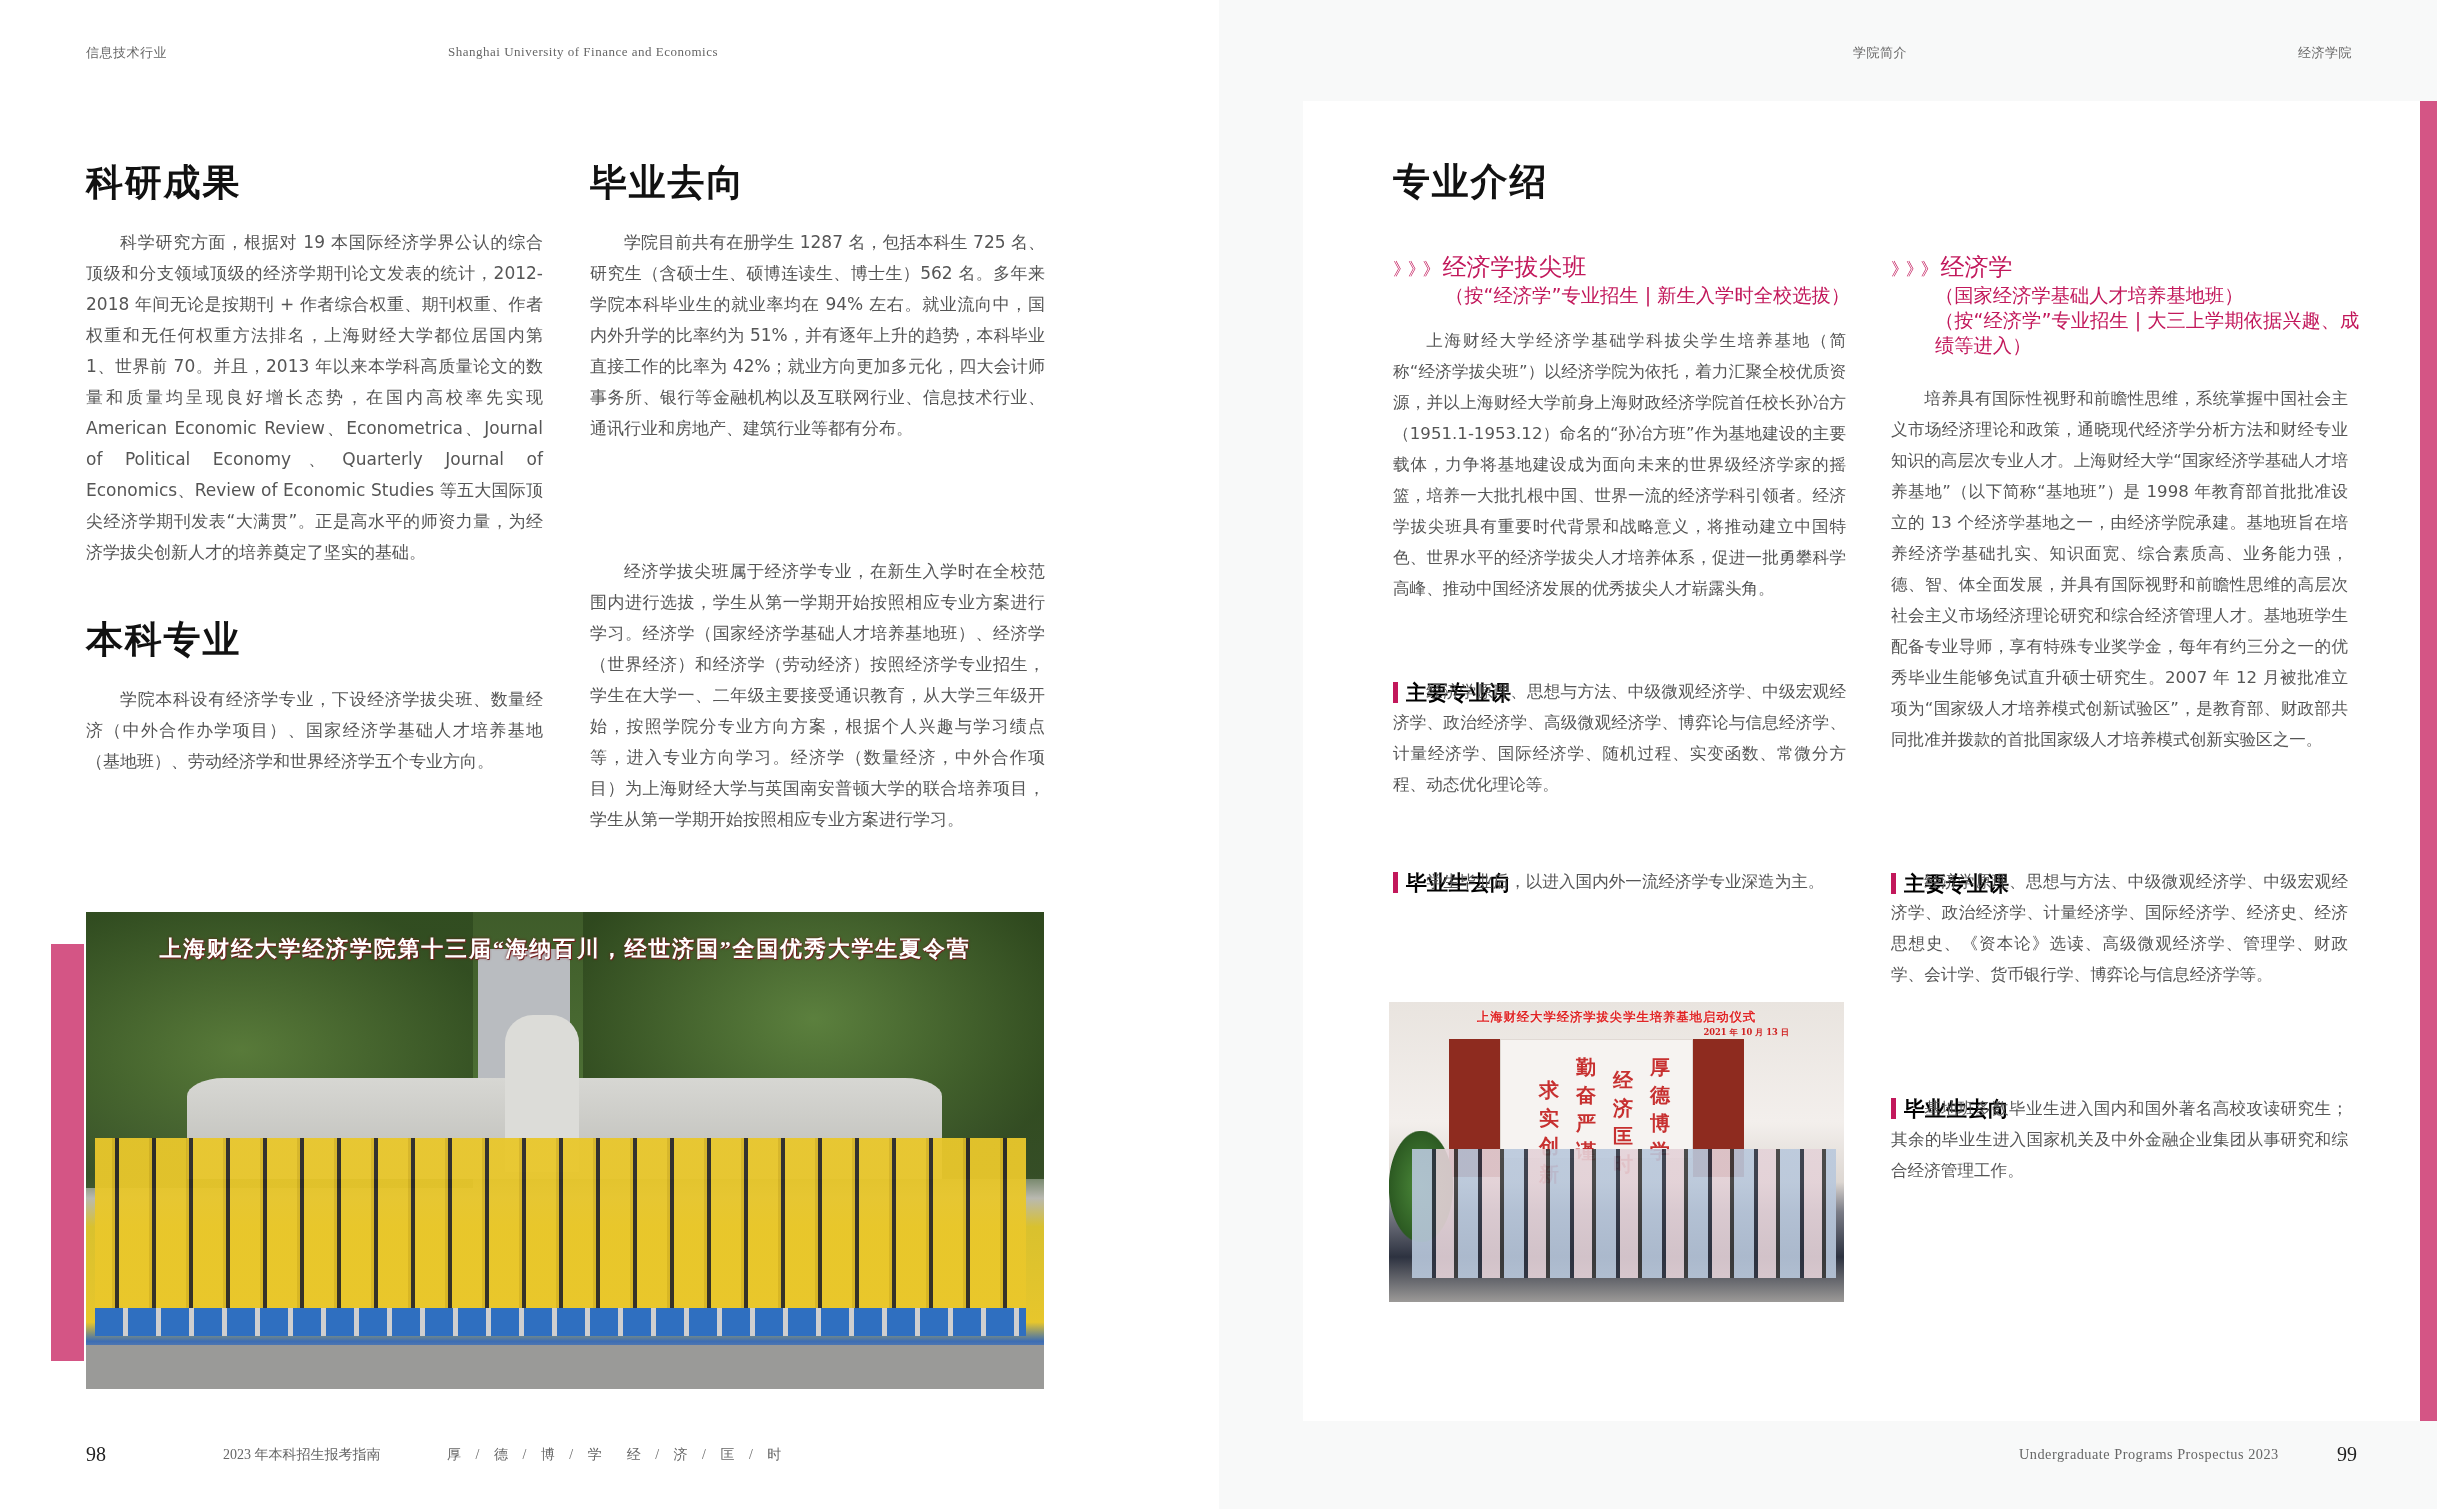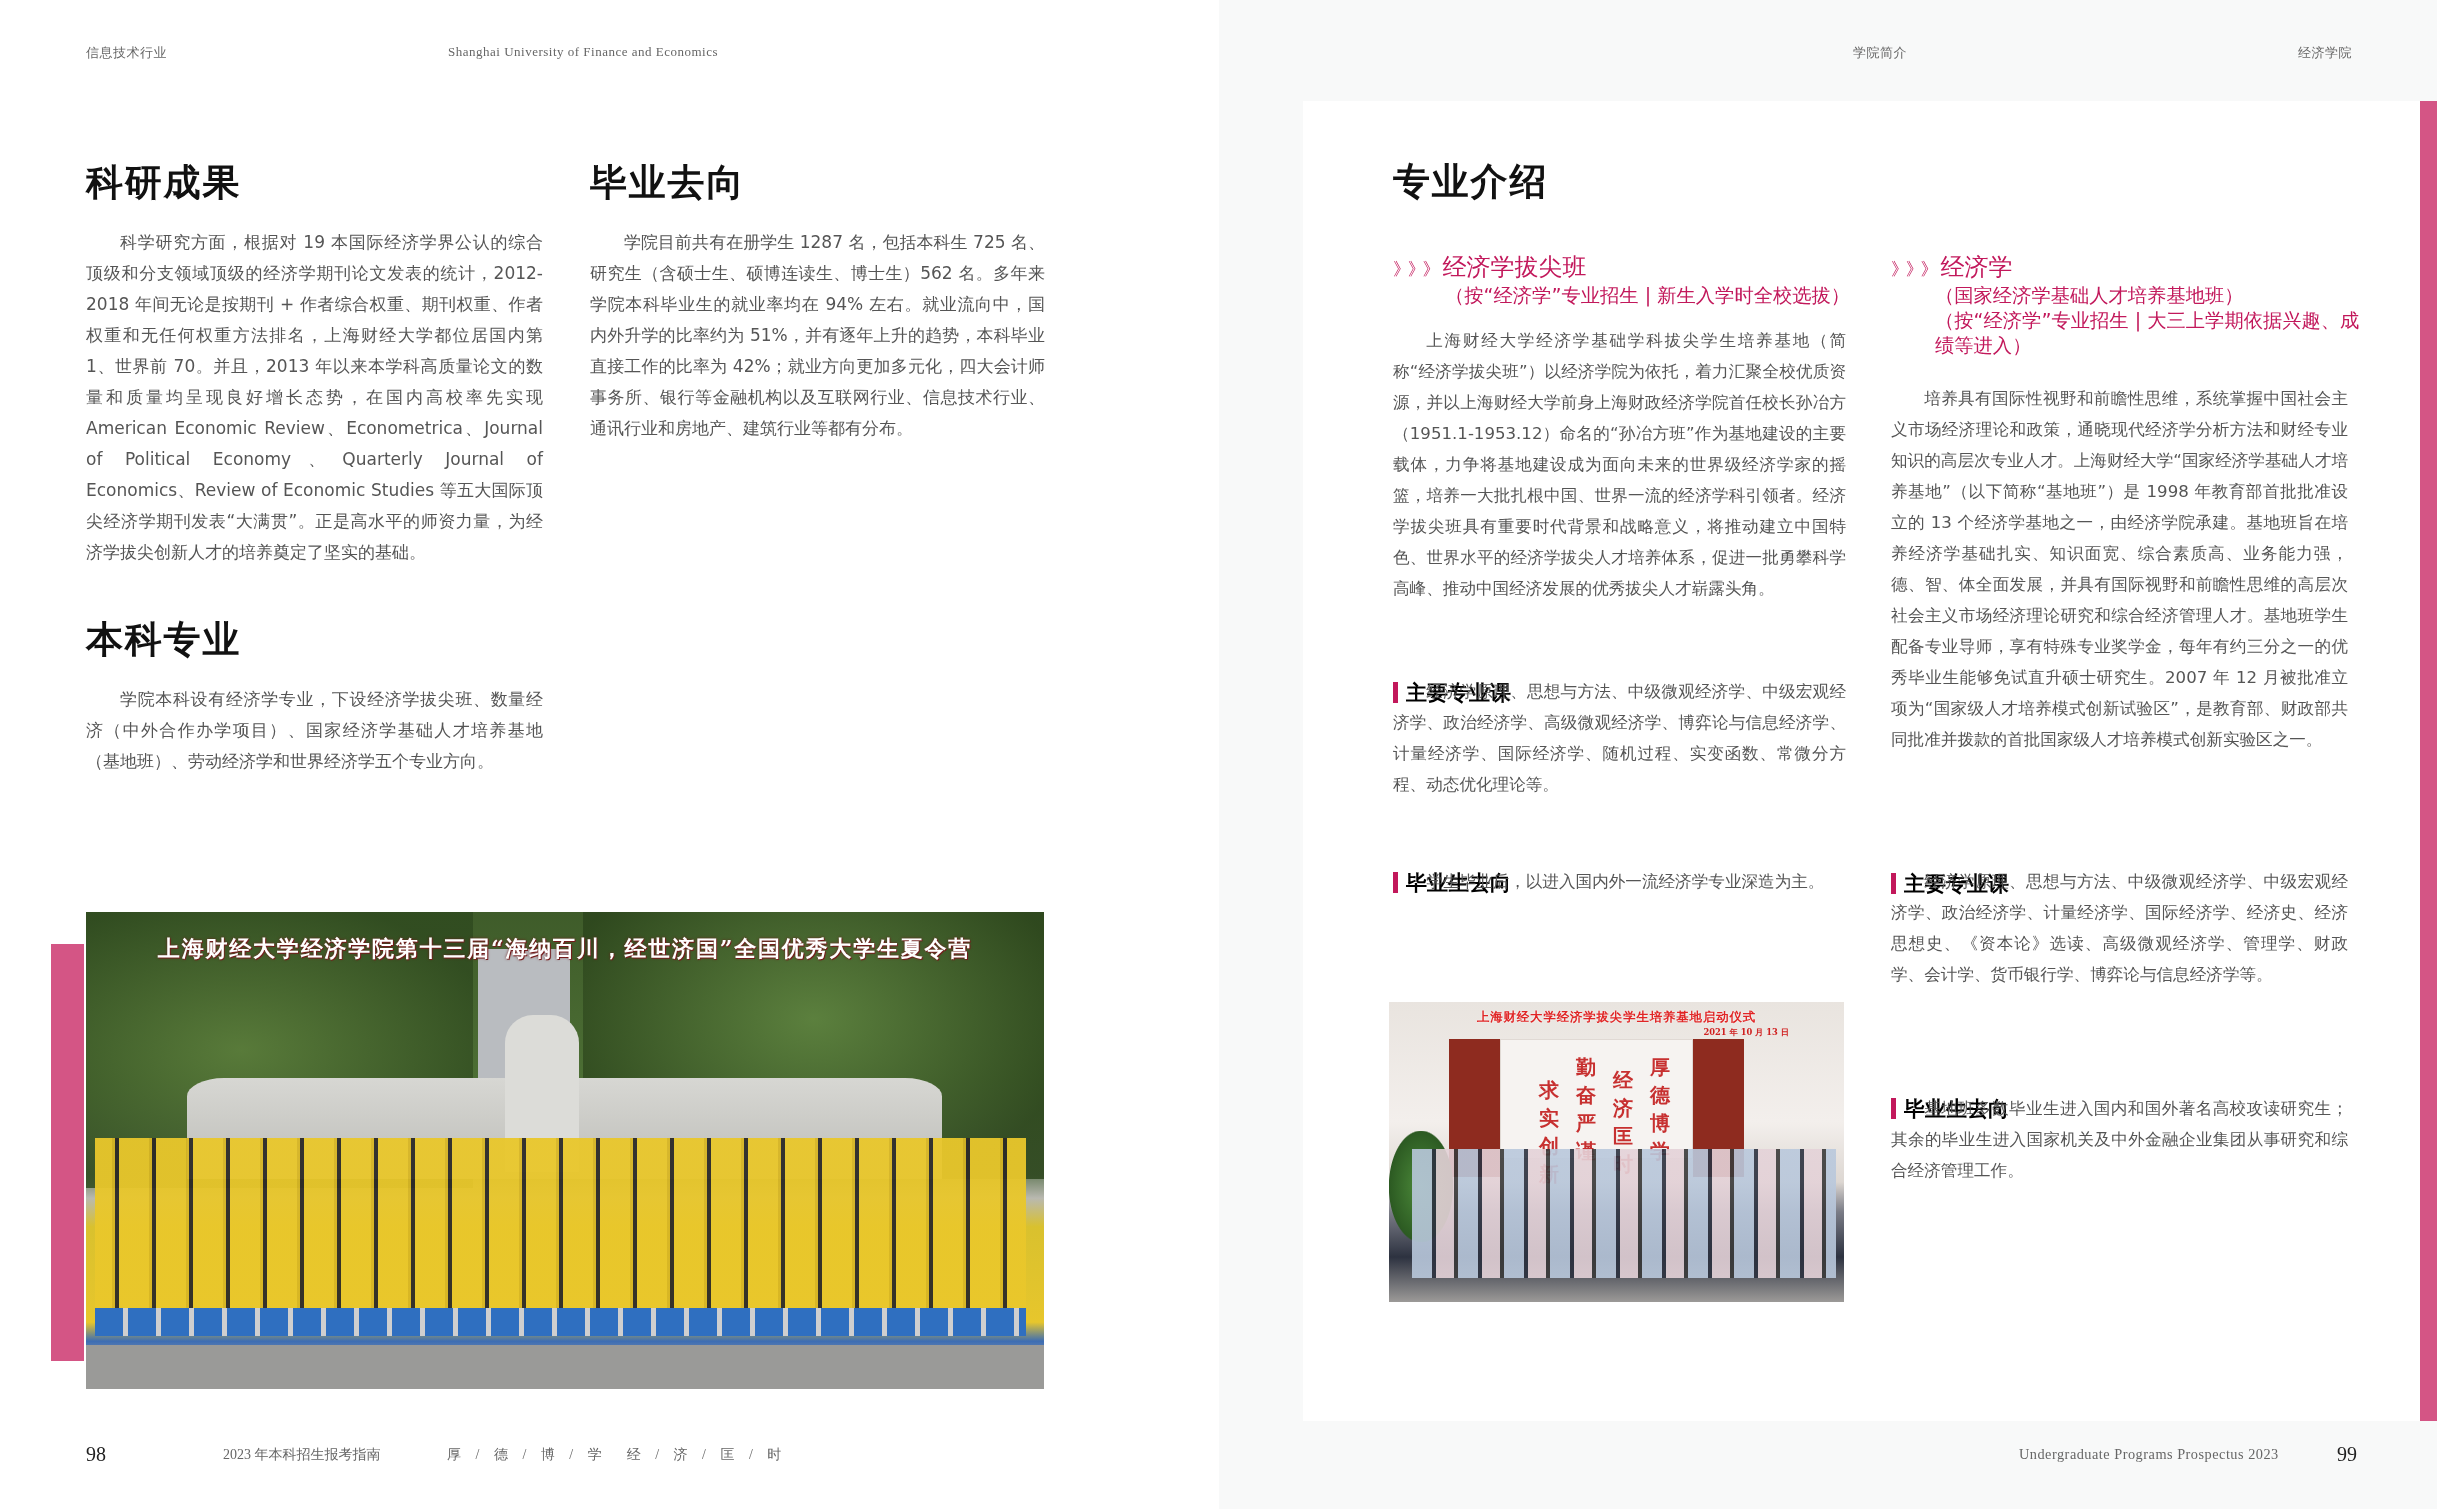--- a/index.html
+++ b/index.html
@@ -22,21 +22,21 @@
   .photo-left .tree-l { position: absolute; left: 0; top: 0; width: 387px; height: 276px; background: radial-gradient(ellipse at 40% 50%, #5b7d3b 0%, #2f4a1f 80%); opacity: 0.85; }
   .photo-left .tree-r { position: absolute; right: 0; top: 0; width: 461px; height: 267px; background: radial-gradient(ellipse at 50% 40%, #5f8440 0%, #2c451c 80%); opacity: 0.85; }
   .photo-left .building { position: absolute; left: 392px; top: 37px; width: 92px; height: 166px; background: #b9bcc0; }
   .photo-left .monument { position: absolute; left: 101px; top: 166px; width: 755px; height: 101px; background: linear-gradient(180deg, #d7d7d3, #bdbdb8); border-radius: 37px 37px 0 0 / 18.4px 18.4px 0 0; }
   .photo-left .statue { position: absolute; left: 419px; top: 103px; width: 74px; height: 157px; background: #dcdcd8; border-radius: 28px 28px 0 0; }
   .photo-left .crowd { position: absolute; left: 9.2px; top: 226px; width: 931px; height: 184px;
     background: repeating-linear-gradient(90deg, #e9c72b 0 16.6px, #d8b624 16.6px 20px, #2c2a28 20px 24px, #e9c72b 24px 37px); opacity: 0.95; }
   .photo-left .chairs { position: absolute; left: 9.2px; top: 396px; width: 931px; height: 28px; background: repeating-linear-gradient(90deg, #2f6fc0 0 28px, #cfcfcf 28px 33px); }
   .photo-left .ground { position: absolute; left: 0; top: 433px; width: 100%; height: 44px; background: #9a9a98; }
   .photo-caption { position: absolute; left: 0; width: 100%; text-align: center; font-family: "DejaVu Serif", serif; font-weight: bold; color: #fff; text-shadow: 0 0 2.8px #6b1a1a, 0.9px 0.9px 0 #7a1d1d; }
-  .photo-left .cap-title { top: 22px; font-size: 22px; letter-spacing: 1.8px; padding-left: 0; }
+  .photo-left .cap-title { top: 22px; font-size: 22px; letter-spacing: 1.8px; padding-left: 0; font-family: Liberation Serif, serif; }
   .photo-left .cap-date { top: 53px; font-size: 14.7px; text-align: right; padding-right: 184px; letter-spacing: 2.8px; }
 
   .footer-num { position: absolute; top: 1443px; font-family: "Liberation Serif", serif; font-size: 20px; color: #222; }
   .footer-text { position: absolute; top: 1446px; font-family: "Liberation Serif", serif; font-size: 14px; color: #666; }
   .motto { letter-spacing: 5.5px; }
 
   .panel { position: absolute; left: 1303px; top: 101px; width: 1118px; height: 1320px; background: #ffffff; }
   .pink-accent-right { position: absolute; left: 2420px; top: 101px; width: 17.5px; height: 1320px; background: #d45585; }
 
   .sub-title { position: absolute; font-family: "DejaVu Sans", sans-serif; color: #c2185b; }
@@ -70,20 +70,21 @@
 
   <div class="h1" style="left:86px; top:158px;">科研成果</div>
   <div class="para" style="left:86px; top:227px; width:457px;">科学研究方面，根据对 19 本国际经济学界公认的综合顶级和分支领域顶级的经济学期刊论文发表的统计，2012-2018 年间无论是按期刊 + 作者综合权重、期刊权重、作者权重和无任何权重方法排名，上海财经大学都位居国内第 1、世界前 70。并且，2013 年以来本学科高质量论文的数量和质量均呈现良好增长态势，在国内高校率先实现 American Economic Review、Econometrica、Journal of Political Economy、Quarterly Journal of Economics、Review of Economic Studies 等五大国际顶尖经济学期刊发表“大满贯”。正是高水平的师资力量，为经济学拔尖创新人才的培养奠定了坚实的基础。</div>
 
   <div class="h1" style="left:86px; top:615px;">本科专业</div>
   <div class="para" style="left:86px; top:684px; width:457px;">学院本科设有经济学专业，下设经济学拔尖班、数量经济（中外合作办学项目）、国家经济学基础人才培养基地（基地班）、劳动经济学和世界经济学五个专业方向。</div>
 
   <div class="h1" style="left:590px; top:158px;">毕业去向</div>
   <div class="para" style="left:590px; top:227px; width:455px;">学院目前共有在册学生 1287 名，包括本科生 725 名、研究生（含硕士生、硕博连读生、博士生）562 名。多年来学院本科毕业生的就业率均在 94% 左右。就业流向中，国内外升学的比率约为 51%，并有逐年上升的趋势，本科毕业直接工作的比率为 42%；就业方向更加多元化，四大会计师事务所、银行等金融机构以及互联网行业、信息技术行业、通讯行业和房地产、建筑行业等都有分布。</div>
 
+  <div class="para" style="left:590px; top:556px; width:455px;">经济学拔尖班属于经济学专业，在新生入学时在全校范围内进行选拔，学生从第一学期开始按照相应专业方案进行学习。经济学（国家经济学基础人才培养基地班）、经济学（世界经济）和经济学（劳动经济）按照经济学专业招生，学生在大学一、二年级主要接受通识教育，从大学三年级开始，按照学院分专业方向方案，根据个人兴趣与学习绩点等，进入专业方向学习。经济学（数量经济，中外合作项目）为上海财经大学与英国南安普顿大学的联合培养项目，学生从第一学期开始按照相应专业方案进行学习。</div>
 
   <div class="pink-accent-left"></div>
   <div class="photo photo-left">
     <div class="tree-l"></div>
     <div class="tree-r"></div>
     <div class="building"></div>
     <div class="monument"></div>
     <div class="statue"></div>
     <div class="crowd"></div>
     <div class="chairs"></div>

